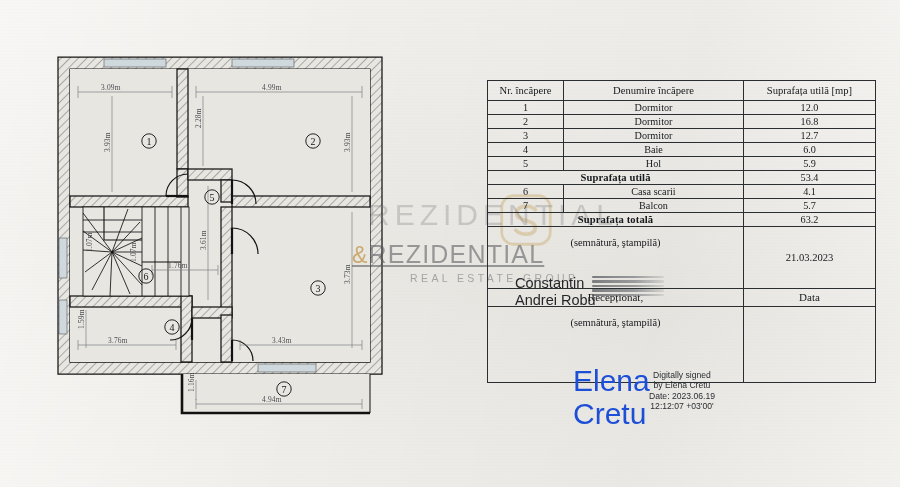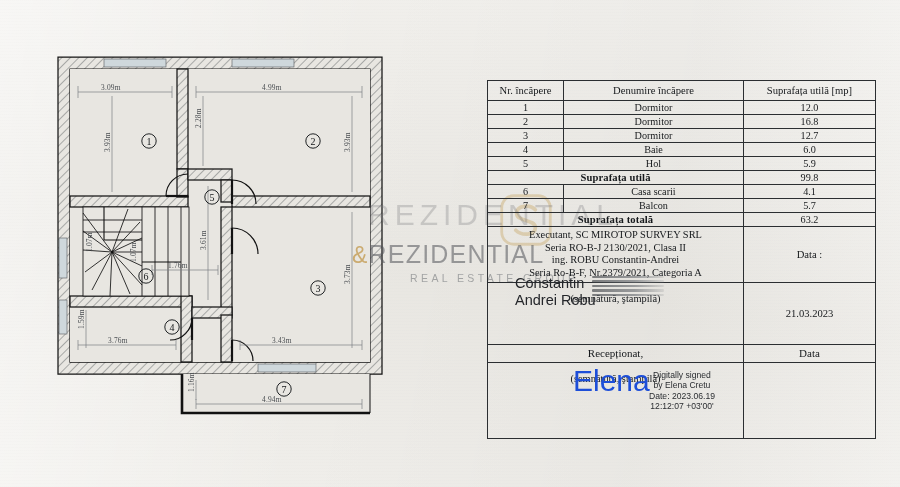--- a/index.html
+++ b/index.html
@@ -44,21 +44,21 @@
   .wm-big{
     position:absolute;left:16px;top:10px;
     font-family:"Liberation Sans",sans-serif;
     font-size:30px;letter-spacing:5px;font-weight:400;
     color:rgba(120,120,122,.30);white-space:nowrap;
   }
   .wm-row{
     position:absolute;left:0px;top:52px;
     font-family:"Liberation Sans",sans-serif;
     font-size:25px;letter-spacing:1.2px;
-    color:rgba(86,88,92,.56);white-space:nowrap;
+    color:rgba(86,88,92,.56);white-space:nowrap;text-decoration:underline;
   }
   .wm-row .amp{color:rgba(198,160,92,.85);font-size:23px;}
   .wm-sub{
     position:absolute;left:58px;top:84px;
     font-family:"Liberation Sans",sans-serif;
     font-size:10.5px;letter-spacing:3.4px;
     color:rgba(120,122,126,.62);white-space:nowrap;
   }
   #wmlogo{position:absolute;left:146px;top:4px;width:56px;height:56px;opacity:.42;}
 
@@ -348,44 +348,35 @@
       <td>Baie</td>
       <td>6.0</td>
     </tr>
     <tr>
       <td>5</td>
       <td>Hol</td>
       <td>5.9</td>
     </tr>
     <tr>
       <td class="sumrow" colspan="2">Suprafața utilă</td>
-      <td>99.8</td>
+      <td>53.4</td>
     </tr>
     <tr>
       <td>6</td>
       <td>Casa scarii</td>
       <td>4.1</td>
     </tr>
     <tr>
       <td>7</td>
       <td>Balcon</td>
       <td>5.7</td>
     </tr>
     <tr>
       <td class="sumrow" colspan="2">Suprafața totală</td>
       <td>63.2</td>
-    </tr>
-    <tr>
-      <td class="exec" colspan="2">
-        <div>Executant, SC MIROTOP SURVEY SRL</div>
-        <div>Seria RO-B-J 2130/2021, Clasa II</div>
-        <div>ing. ROBU Constantin-Andrei</div>
-        <div>Seria Ro-B-F, Nr.2379/2021, Categoria A</div>
-      </td>
-      <td class="datecell">Data :</td>
     </tr>
     <tr>
       <td class="signcell" colspan="2">(semnătură, ştampilă)</td>
       <td class="datecell">21.03.2023</td>
     </tr>
     <tr>
       <td class="recep" colspan="2">Recepționat,</td>
       <td class="recep">Data</td>
     </tr>
     <tr>
@@ -403,20 +394,21 @@
 <div id="sig-robu-stamp">
   <div></div>
     <div></div>
     <div></div>
     <div></div>
     <div></div>
 </div>
 
 <div id="sig-elena">
   <div>Elena</div>
+  <div>Cretu</div>
 </div>
 <div id="sig-elena-meta">
   <div>Digitally signed</div>
   <div>by Elena Cretu</div>
   <div>Date: 2023.06.19</div>
   <div>12:12:07 +03'00'</div>
 </div>
 
 <div id="scanlines"></div>
 

